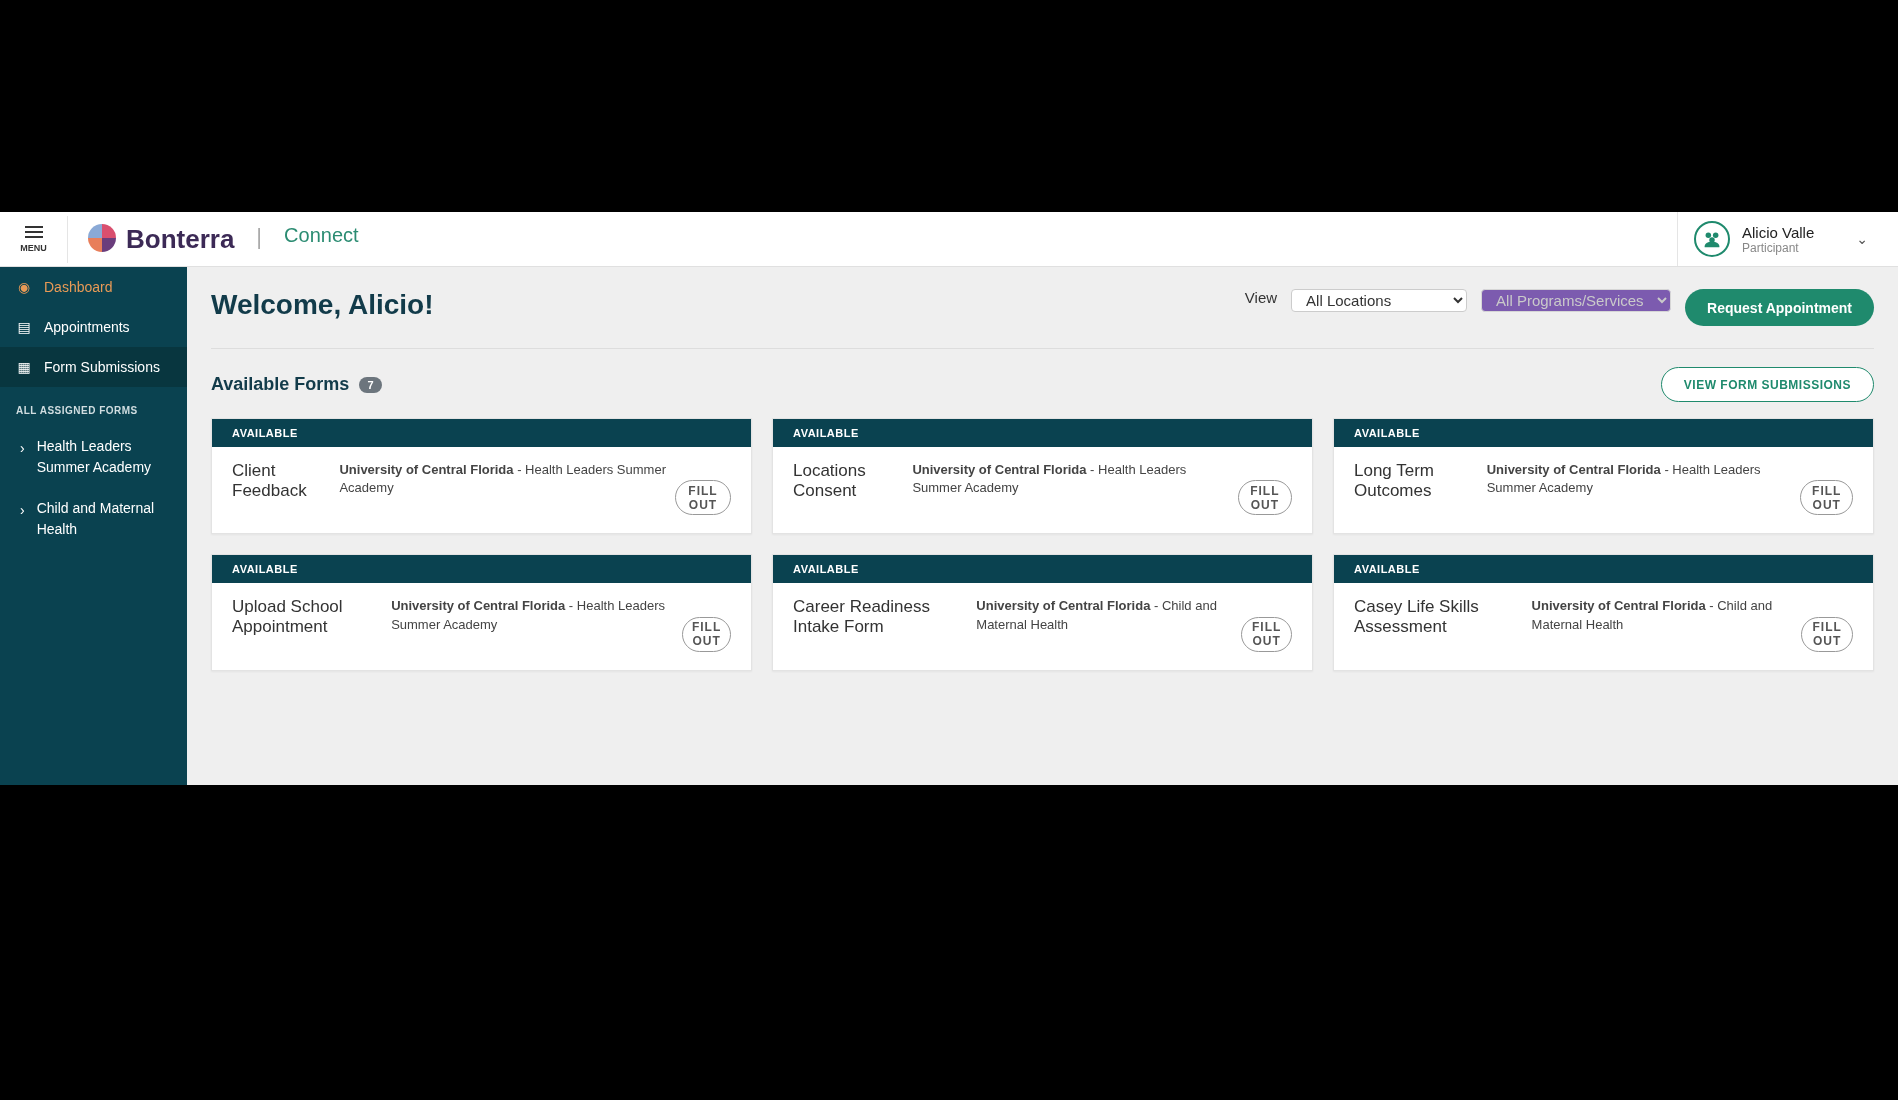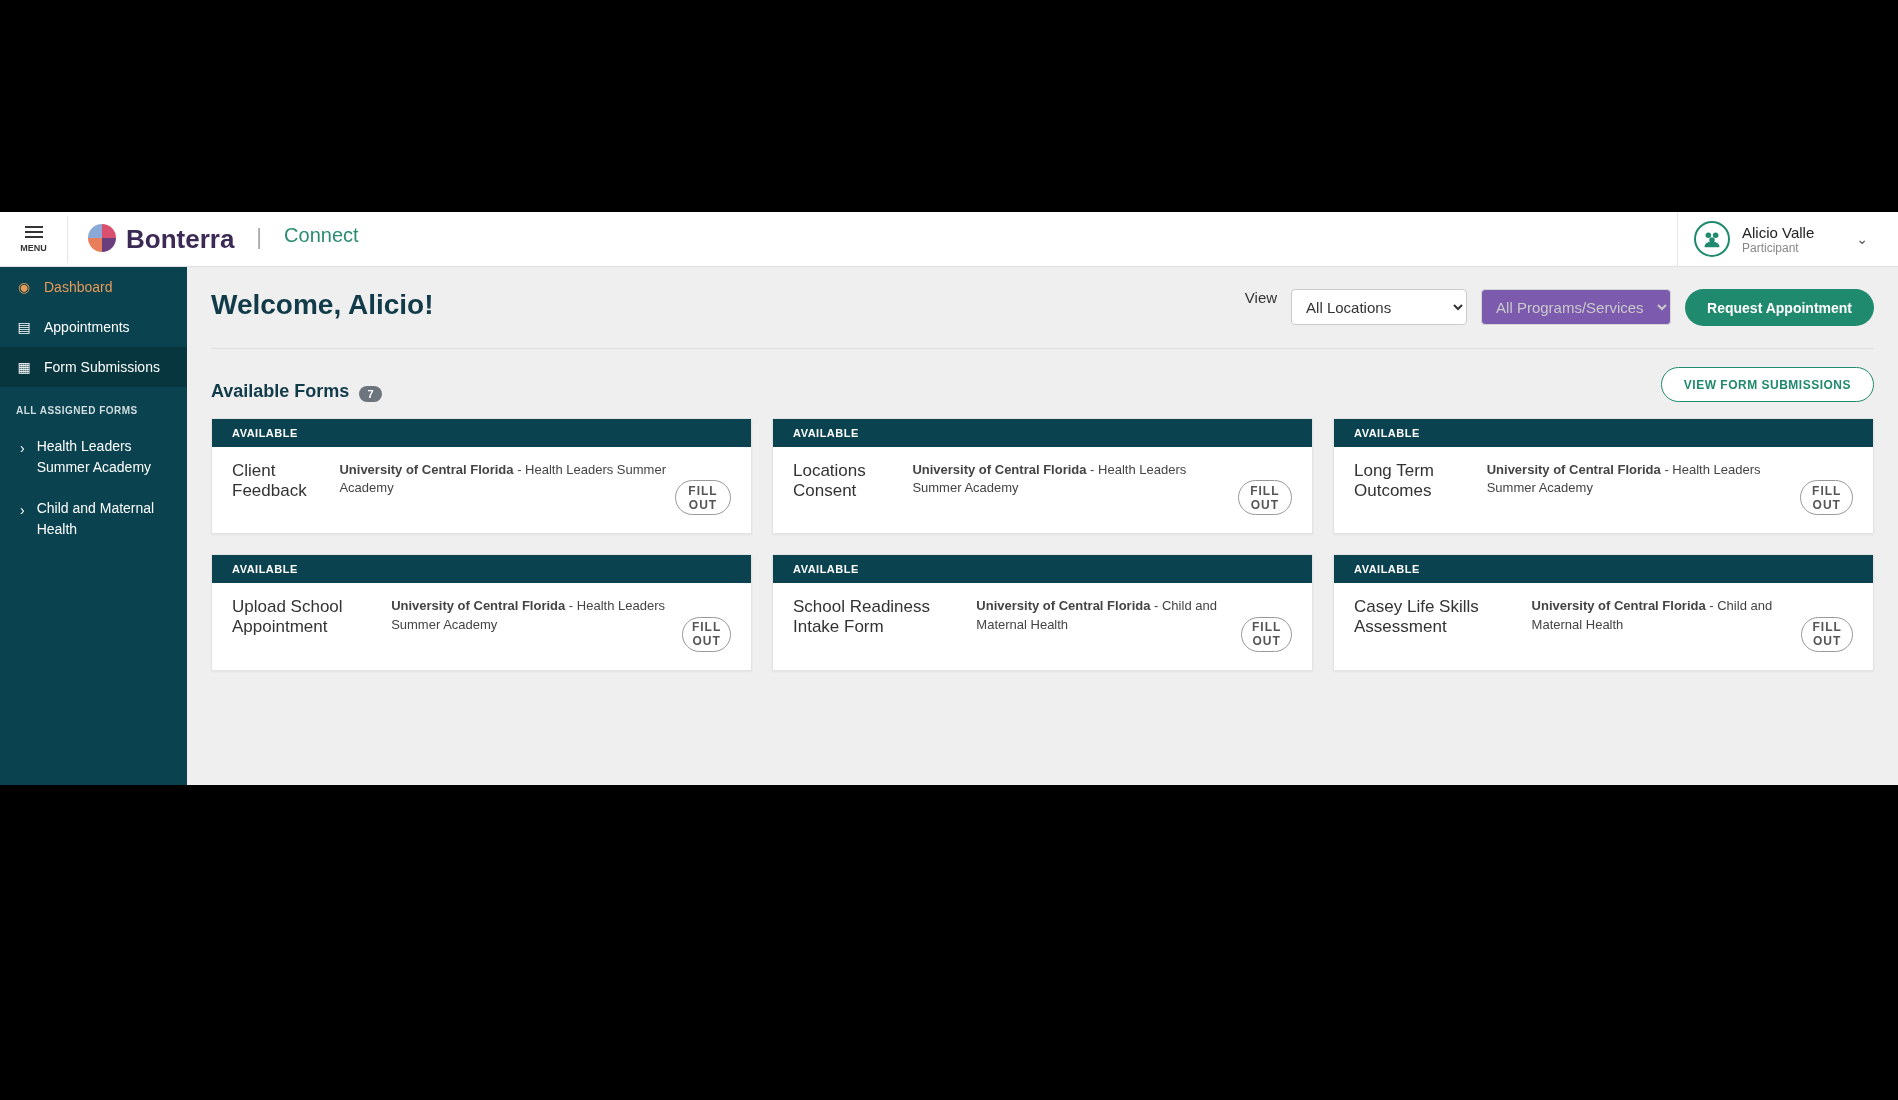--- a/index.html
+++ b/index.html
@@ -30,24 +30,24 @@
 .side-item.formsub { background: #08363f; }
 .side-icon { width: 16px; display: inline-flex; justify-content: center; }
 .side-sep-label { font-size: 10px; font-weight: bold; letter-spacing: 0.5px; padding: 18px 16px 10px; color: #d0dde0; }
 .side-sub { display: flex; align-items: flex-start; gap: 12px; padding: 10px 16px 10px 20px; cursor: pointer; line-height: 1.5; }
 .side-sub .chv { font-size: 14px; margin-top: 2px; }
 .main { flex: 1; background: #efefef; padding: 22px 24px; overflow: hidden; }
 .main-head { display: flex; gap: 14px; padding-bottom: 22px; border-bottom: 1px solid #ddd; margin-bottom: 18px; }
 .welcome { font-size: 28px; font-weight: 600; color: #123b4a; }
 .spacer { flex: 1; }
 .view-label { font-size: 15px; color: #333; }
-.select { height: 36px; border: 1px solid #ccc; border-radius: 4px; background: #fff; padding: 0 10px; font-size: 15px; color: #333; min-width: 176px; cursor: pointer; }
+.select { height: 23px; border: 1px solid #ccc; border-radius: 4px; background: #fff; padding: 0 10px; font-size: 15px; color: #333; min-width: 176px; cursor: pointer; }
 .select.disabled { color: #bbb; background: #4c1d95; }
 .req-btn { background: #1f8a6d; color: #fff; border: none; border-radius: 20px; height: 37px; padding: 0 22px; font-size: 14px; font-weight: bold; cursor: pointer; }
-.section-head { display: flex; align-items: flex-end; margin-bottom: 16px; }
+.section-head { display: flex; align-items: center; margin-bottom: 16px; }
 .section-title { font-size: 18px; font-weight: bold; color: #123b4a; }
 .badge { background: #6c757d; color: #fff; border-radius: 10px; font-size: 11px; font-weight: bold; padding: 2px 8px; margin-left: 10px; }
 .view-subs { margin-left: auto; border: 1px solid #1f8a6d; color: #1f8a6d; background: #fff; border-radius: 18px; height: 35px; padding: 0 22px; font-size: 12px; font-weight: bold; letter-spacing: 0.5px; cursor: pointer; }
 .cards { display: grid; grid-template-columns: repeat(3, 1fr); gap: 20px; }
 .card { background: #fff; border: 1px solid #e3e3e3; box-shadow: 0 1px 2px rgba(0,0,0,0.05); display: flex; flex-direction: column; }
 .card-top { background: #0a4250; color: #fff; font-size: 11px; font-weight: bold; letter-spacing: 0.5px; padding: 8px 20px; }
 .card-body { padding: 14px 20px 18px; display: flex; flex-direction: row; flex: 1; justify-content: flex-end; }
 .card-title { font-size: 17px; color: #333; margin-bottom: 8px; }
 .card-sub { font-size: 13px; color: #444; line-height: 1.4; margin-bottom: 18px; }
 .card-sub b { font-weight: bold; }
@@ -167,21 +167,21 @@
           <div class="card-top">AVAILABLE</div>
           <div class="card-body">
             <div class="card-title">Upload School Appointment</div>
             <div class="card-sub"><b>University of Central Florida</b> - <span>Health Leaders Summer Academy</span></div>
             <button class="fill-btn">FILL OUT</button>
           </div>
         </div>
         <div class="card">
           <div class="card-top">AVAILABLE</div>
           <div class="card-body">
-            <div class="card-title">School Readiness Intake Form</div>
+            <div class="card-title">Career Readiness Intake Form</div>
             <div class="card-sub"><b>University of Central Florida</b> - <span>Child and Maternal Health</span></div>
             <button class="fill-btn">FILL OUT</button>
           </div>
         </div>
         <div class="card">
           <div class="card-top">AVAILABLE</div>
           <div class="card-body">
             <div class="card-title">Casey Life Skills Assessment</div>
             <div class="card-sub"><b>University of Central Florida</b> - <span>Child and Maternal Health</span></div>
             <button class="fill-btn">FILL OUT</button>

